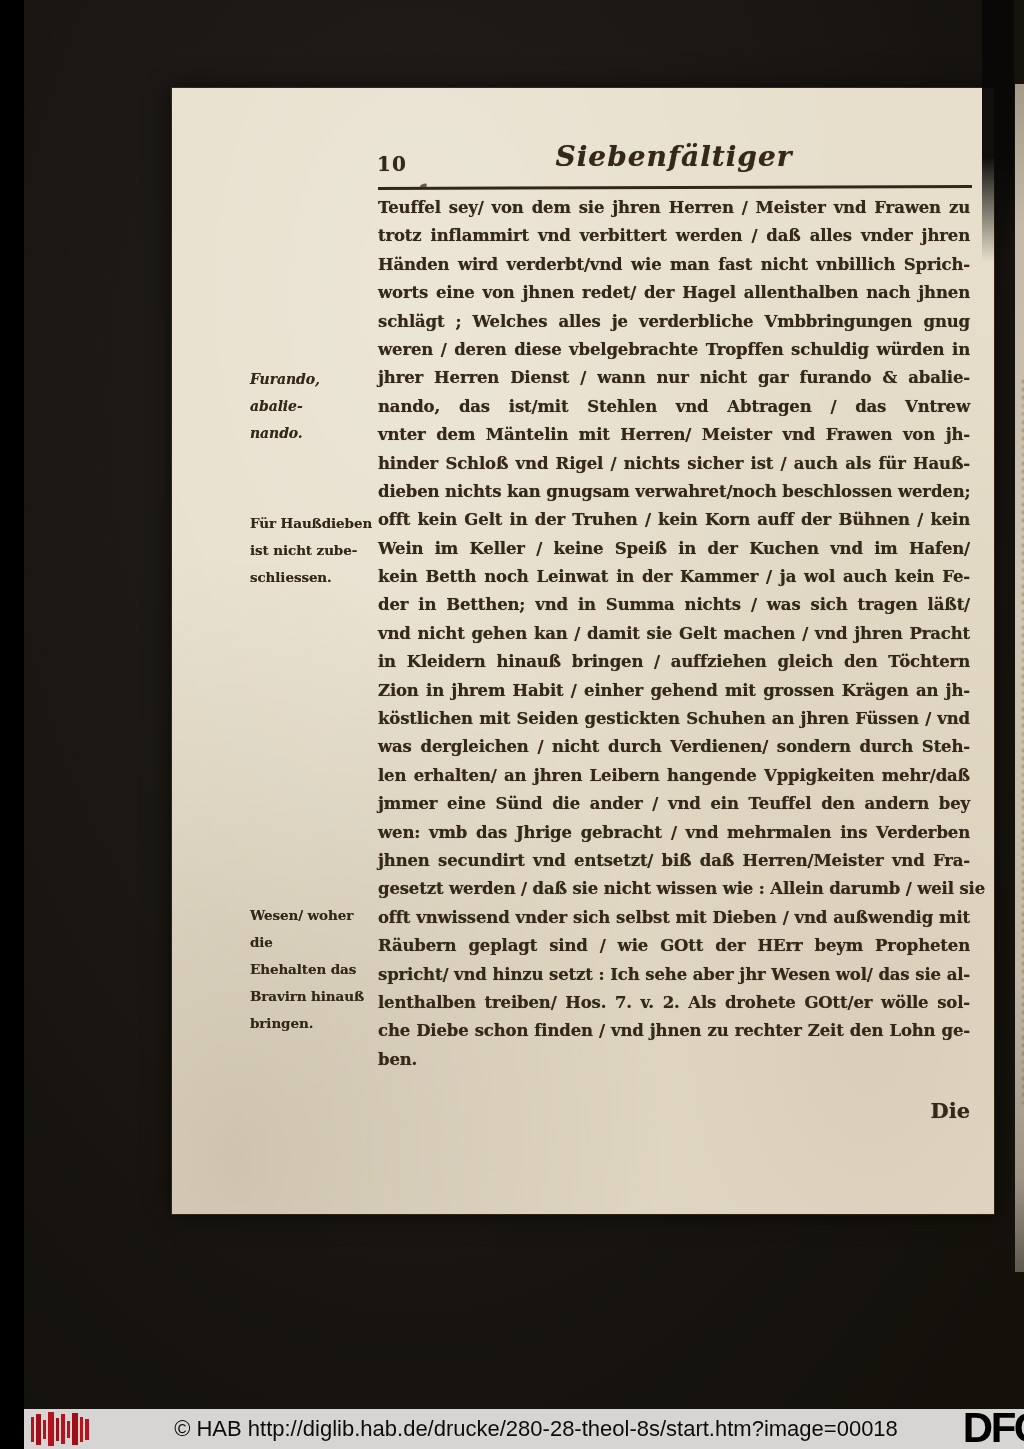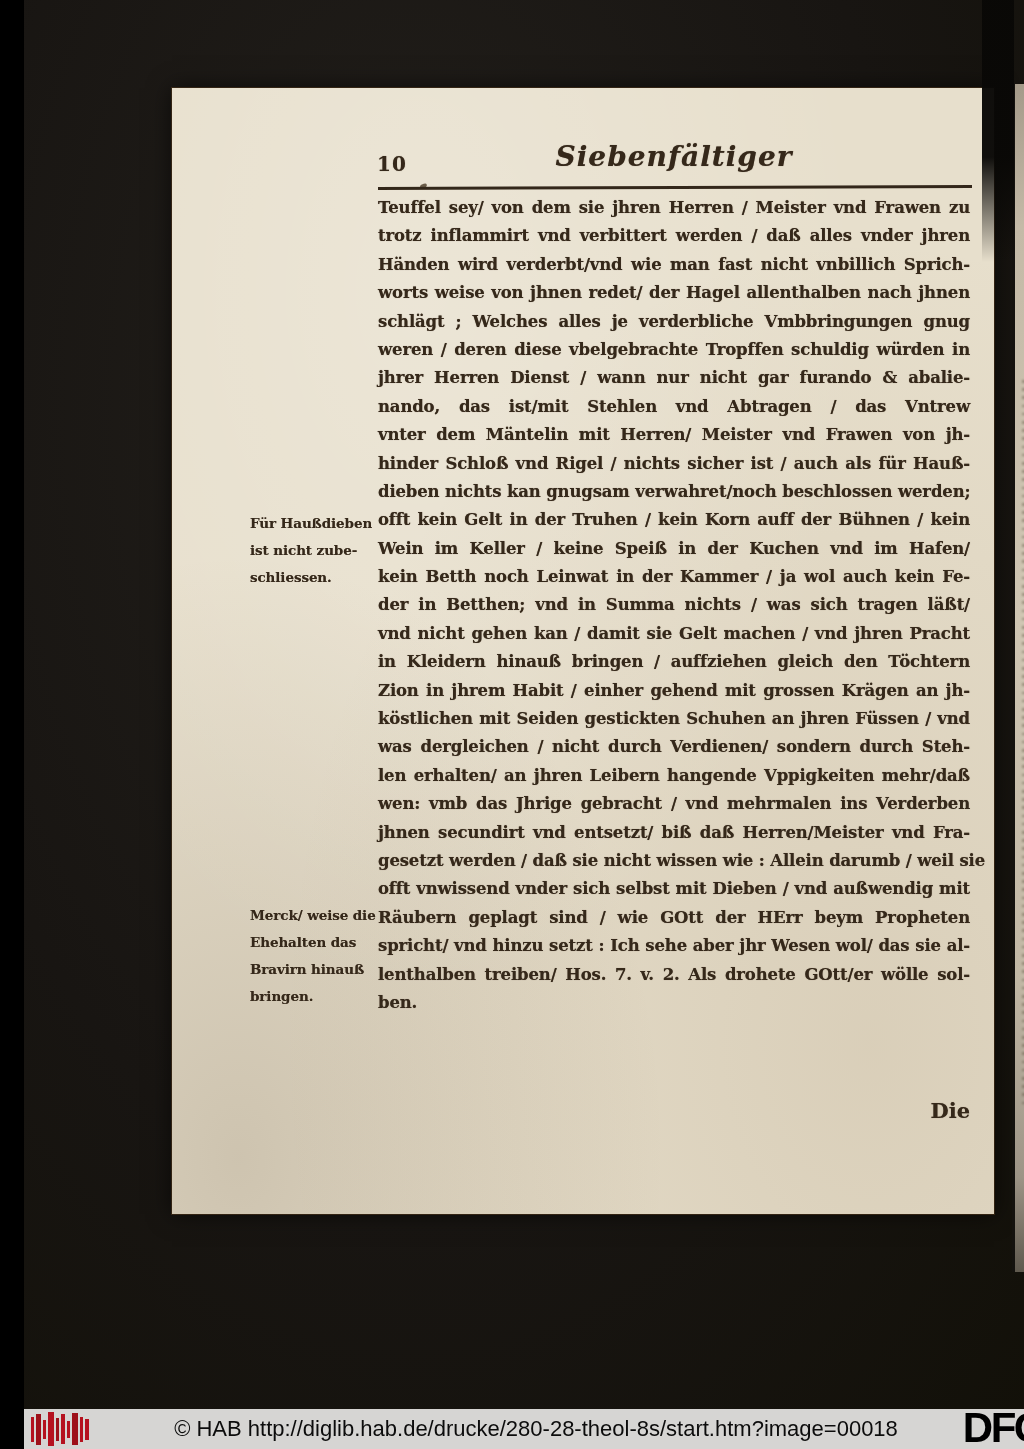--- a/index.html
+++ b/index.html
@@ -91,61 +91,67 @@
 
 <div class="stage">
 
   <div class="scan-page">
     <div class="paper-speck"></div>
 
     <div class="pagenum ink">10</div>
     <div class="running-title ink">Siebenfältiger</div>
     <div class="title-rule"></div>
 
+    <div class="margin-note latin ink" style="top:278px;">
+      <span class="note-line">Furando, abalie-</span>
+      <span class="note-line">nando.</span>
+    </div>
     <div class="margin-note ink" style="top:422px;">
       <span class="note-line">Für Haußdieben</span>
       <span class="note-line">ist nicht zube-</span>
       <span class="note-line">schliessen.</span>
     </div>
     <div class="margin-note ink" style="top:814px;">
-      <span class="note-line">Merck/ weise die</span>
+      <span class="note-line">Wesen/ woher die</span>
       <span class="note-line">Ehehalten das</span>
       <span class="note-line">Bravirn hinauß</span>
       <span class="note-line">bringen.</span>
     </div>
 
     <div class="body-block ink">
       <div class="body-line">Teuffel sey/ von dem sie jhren Herren / Meister vnd Frawen zu</div>
       <div class="body-line">trotz inflammirt vnd verbittert werden / daß alles vnder jhren</div>
       <div class="body-line">Händen wird verderbt/vnd wie man fast nicht vnbillich Sprich-</div>
-      <div class="body-line">worts weise von jhnen redet/ der Hagel allenthalben nach jhnen</div>
+      <div class="body-line">worts eine von jhnen redet/ der Hagel allenthalben nach jhnen</div>
       <div class="body-line">schlägt ; Welches alles je verderbliche Vmbbringungen gnug</div>
       <div class="body-line">weren / deren diese vbelgebrachte Tropffen schuldig würden in</div>
       <div class="body-line">jhrer Herren Dienst / wann nur nicht gar furando &amp; abalie-</div>
       <div class="body-line">nando, das ist/mit Stehlen vnd Abtragen / das Vntrew</div>
       <div class="body-line">vnter dem Mäntelin mit Herren/ Meister vnd Frawen von jh-</div>
       <div class="body-line">hinder Schloß vnd Rigel / nichts sicher ist / auch als für Hauß-</div>
       <div class="body-line">dieben nichts kan gnugsam verwahret/noch beschlossen werden;</div>
       <div class="body-line">offt kein Gelt in der Truhen / kein Korn auff der Bühnen / kein</div>
       <div class="body-line">Wein im Keller / keine Speiß in der Kuchen vnd im Hafen/</div>
       <div class="body-line">kein Betth noch Leinwat in der Kammer / ja wol auch kein Fe-</div>
       <div class="body-line">der in Betthen; vnd in Summa nichts / was sich tragen läßt/</div>
       <div class="body-line">vnd nicht gehen kan / damit sie Gelt machen / vnd jhren Pracht</div>
       <div class="body-line">in Kleidern hinauß bringen / auffziehen gleich den Töchtern</div>
       <div class="body-line">Zion in jhrem Habit / einher gehend mit grossen Krägen an jh-</div>
       <div class="body-line">köstlichen mit Seiden gestickten Schuhen an jhren Füssen / vnd</div>
       <div class="body-line">was dergleichen / nicht durch Verdienen/ sondern durch Steh-</div>
       <div class="body-line">len erhalten/ an jhren Leibern hangende Vppigkeiten mehr/daß</div>
+      <div class="body-line">jmmer eine Sünd die ander / vnd ein Teuffel den andern bey</div>
       <div class="body-line">wen: vmb das Jhrige gebracht / vnd mehrmalen ins Verderben</div>
       <div class="body-line">jhnen secundirt vnd entsetzt/ biß daß Herren/Meister vnd Fra-</div>
       <div class="body-line">gesetzt werden / daß sie nicht wissen wie : Allein darumb / weil sie</div>
       <div class="body-line">offt vnwissend vnder sich selbst mit Dieben / vnd außwendig mit</div>
       <div class="body-line">Räubern geplagt sind / wie GOtt der HErr beym Propheten</div>
       <div class="body-line">spricht/ vnd hinzu setzt : Ich sehe aber jhr Wesen wol/ das sie al-</div>
       <div class="body-line">lenthalben treiben/ Hos. 7. v. 2. Als drohete GOtt/er wölle sol-</div>
+      <div class="body-line">che Diebe schon finden / vnd jhnen zu rechter Zeit den Lohn ge-</div>
       <div class="body-line short">ben.</div>
     </div>
 
     <div class="catchword ink">Die</div>
   </div>
 
   <div class="fore-edge">
     <div class="fore-edge-text"></div>
   </div>
   <div class="spine-shadow"></div>

